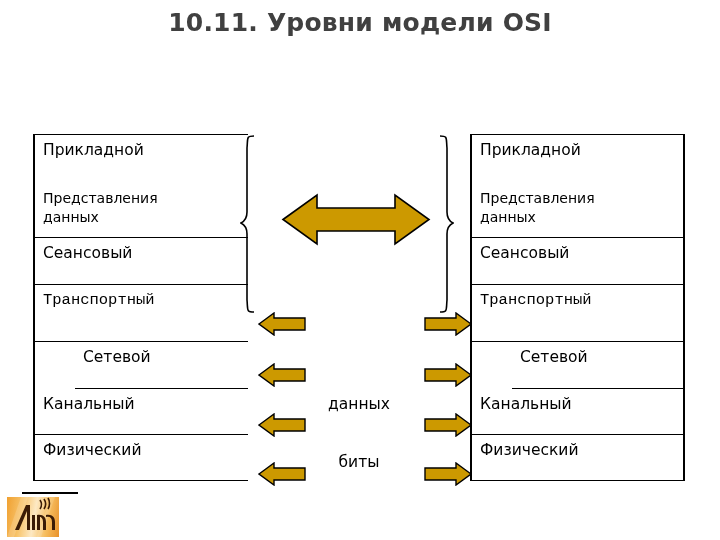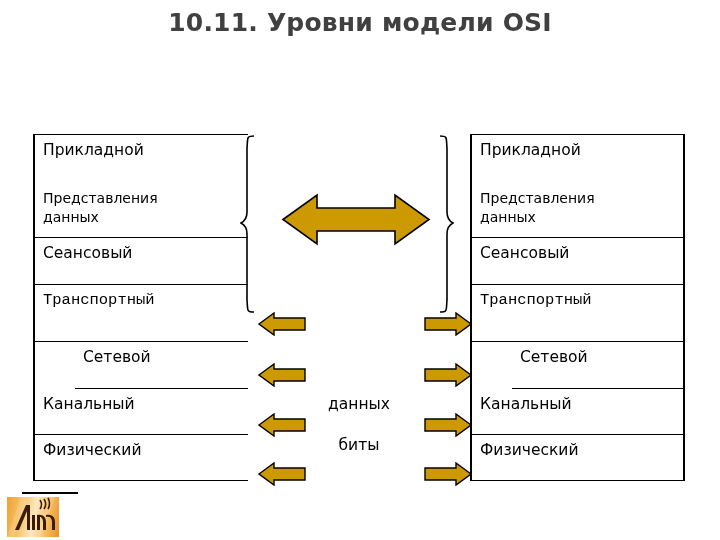--- a/index.html
+++ b/index.html
@@ -201,21 +201,21 @@
     </svg>
   </div>
 
   <div class="brace" id="brace-right">
     <svg width="16" height="180" viewBox="0 0 16 180">
       <path d="M2 2 C10 2 8 4 9 14 L9 78 C9 86 13 88 15 89 C13 90 9 92 9 100 L9 166 C8 176 10 178 2 178" fill="none" stroke="#000000" stroke-width="1.6"></path>
     </svg>
   </div>
 
   <div class="pdu-label" style="top:265px">данных</div>
-  <div class="pdu-label" style="top:306px">биты</div>
+  <div class="pdu-label" style="top:323px">биты</div>
 
   <div class="arrow" style="left:33px; top:62px;">
     <svg width="150" height="55" viewBox="0 0 150 55">
       <polygon points="2,27.5 36,3 36,16 114,16 114,3 148,27.5 114,52 114,39 36,39 36,52" fill="#cc9900" stroke="#000000" stroke-width="1.6" stroke-linejoin="miter"></polygon>
     </svg>
   </div>
 
   <div class="arrow" style="left:10px; top:182px;">
     <svg width="48" height="24" viewBox="0 0 48 24">
       <polygon points="1,12 16,1 16,6 47,6 47,18 16,18 16,23" fill="#cc9900" stroke="#000000" stroke-width="1.4" stroke-linejoin="miter"></polygon>

